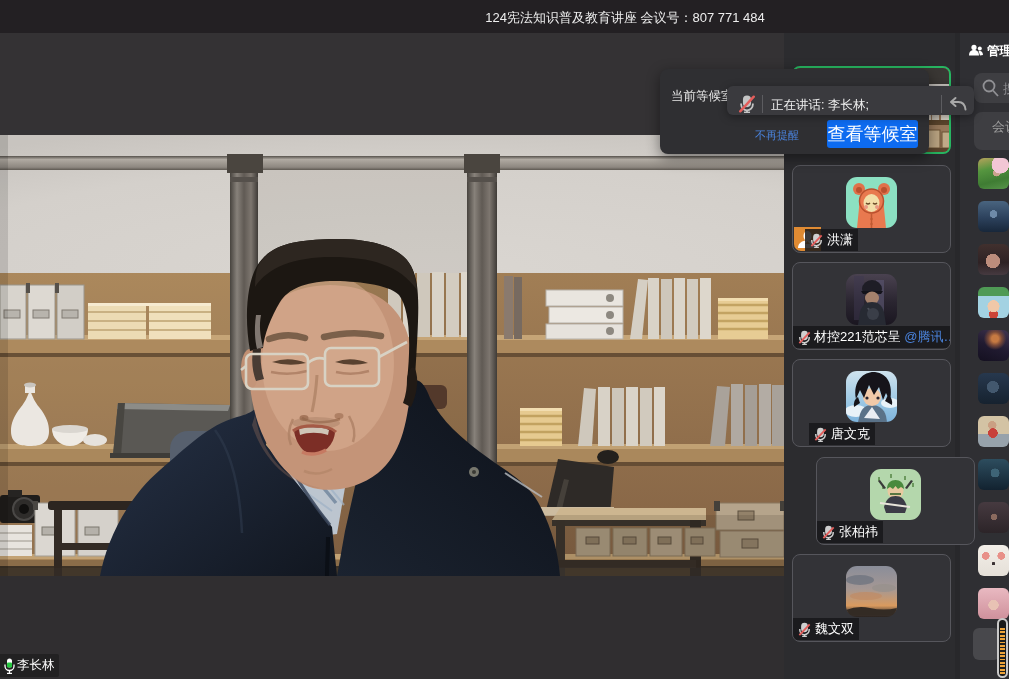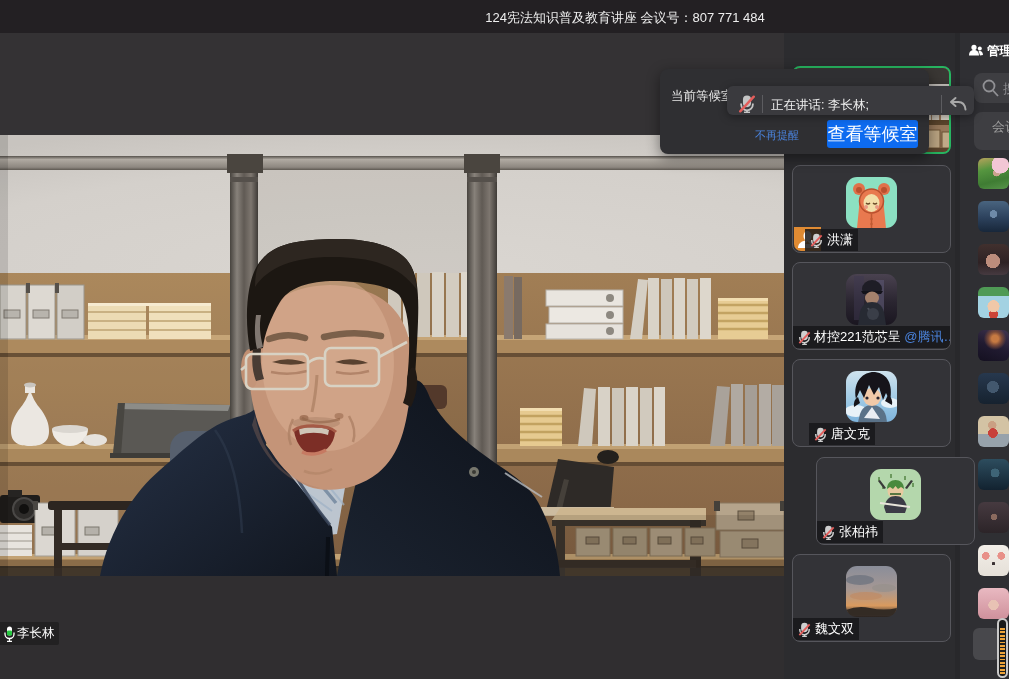--- a/index.html
+++ b/index.html
@@ -11,21 +11,21 @@
   
   #topbar { left:0; top:0; width:1009px; height:33px; background:#232023; }
   #title { left:625px; top:9px; transform:translateX(-50%); color:#eeeeee; font-size:13px; white-space:nowrap; }
 
   
   #above-video { left:0; top:33px; width:784px; height:102px; background:#343234; }
   #below-video { left:0; top:576px; width:784px; height:103px; background:#302e30; }
   #video { left:0; top:135px; width:784px; height:441px; }
 
   
-  #nametag { left:0px; top:622px; width:59px; height:23px; background:#222122; border-radius:0 2px 2px 0;
+  #nametag { left:0px; top:654px; width:59px; height:23px; background:#222122; border-radius:0 2px 2px 0;
     color:#fff; font-size:12.5px; line-height:23px; }
   #nametag span { position:absolute; left:17px; top:0; }
 
   
   #sidebar { left:784px; top:33px; width:171px; height:646px; background:#2c2c2f; }
   #memberpanel { left:960px; top:33px; width:49px; height:646px; background:#2f2f33; }
   #paneldiv { left:955px; top:33px; width:5px; height:646px; background:#28282b; }
 
   .tile { position:absolute; left:792px; width:159px; height:88px; background:#333337;
     border:1px solid #56565c; border-radius:8px; overflow:hidden; }

